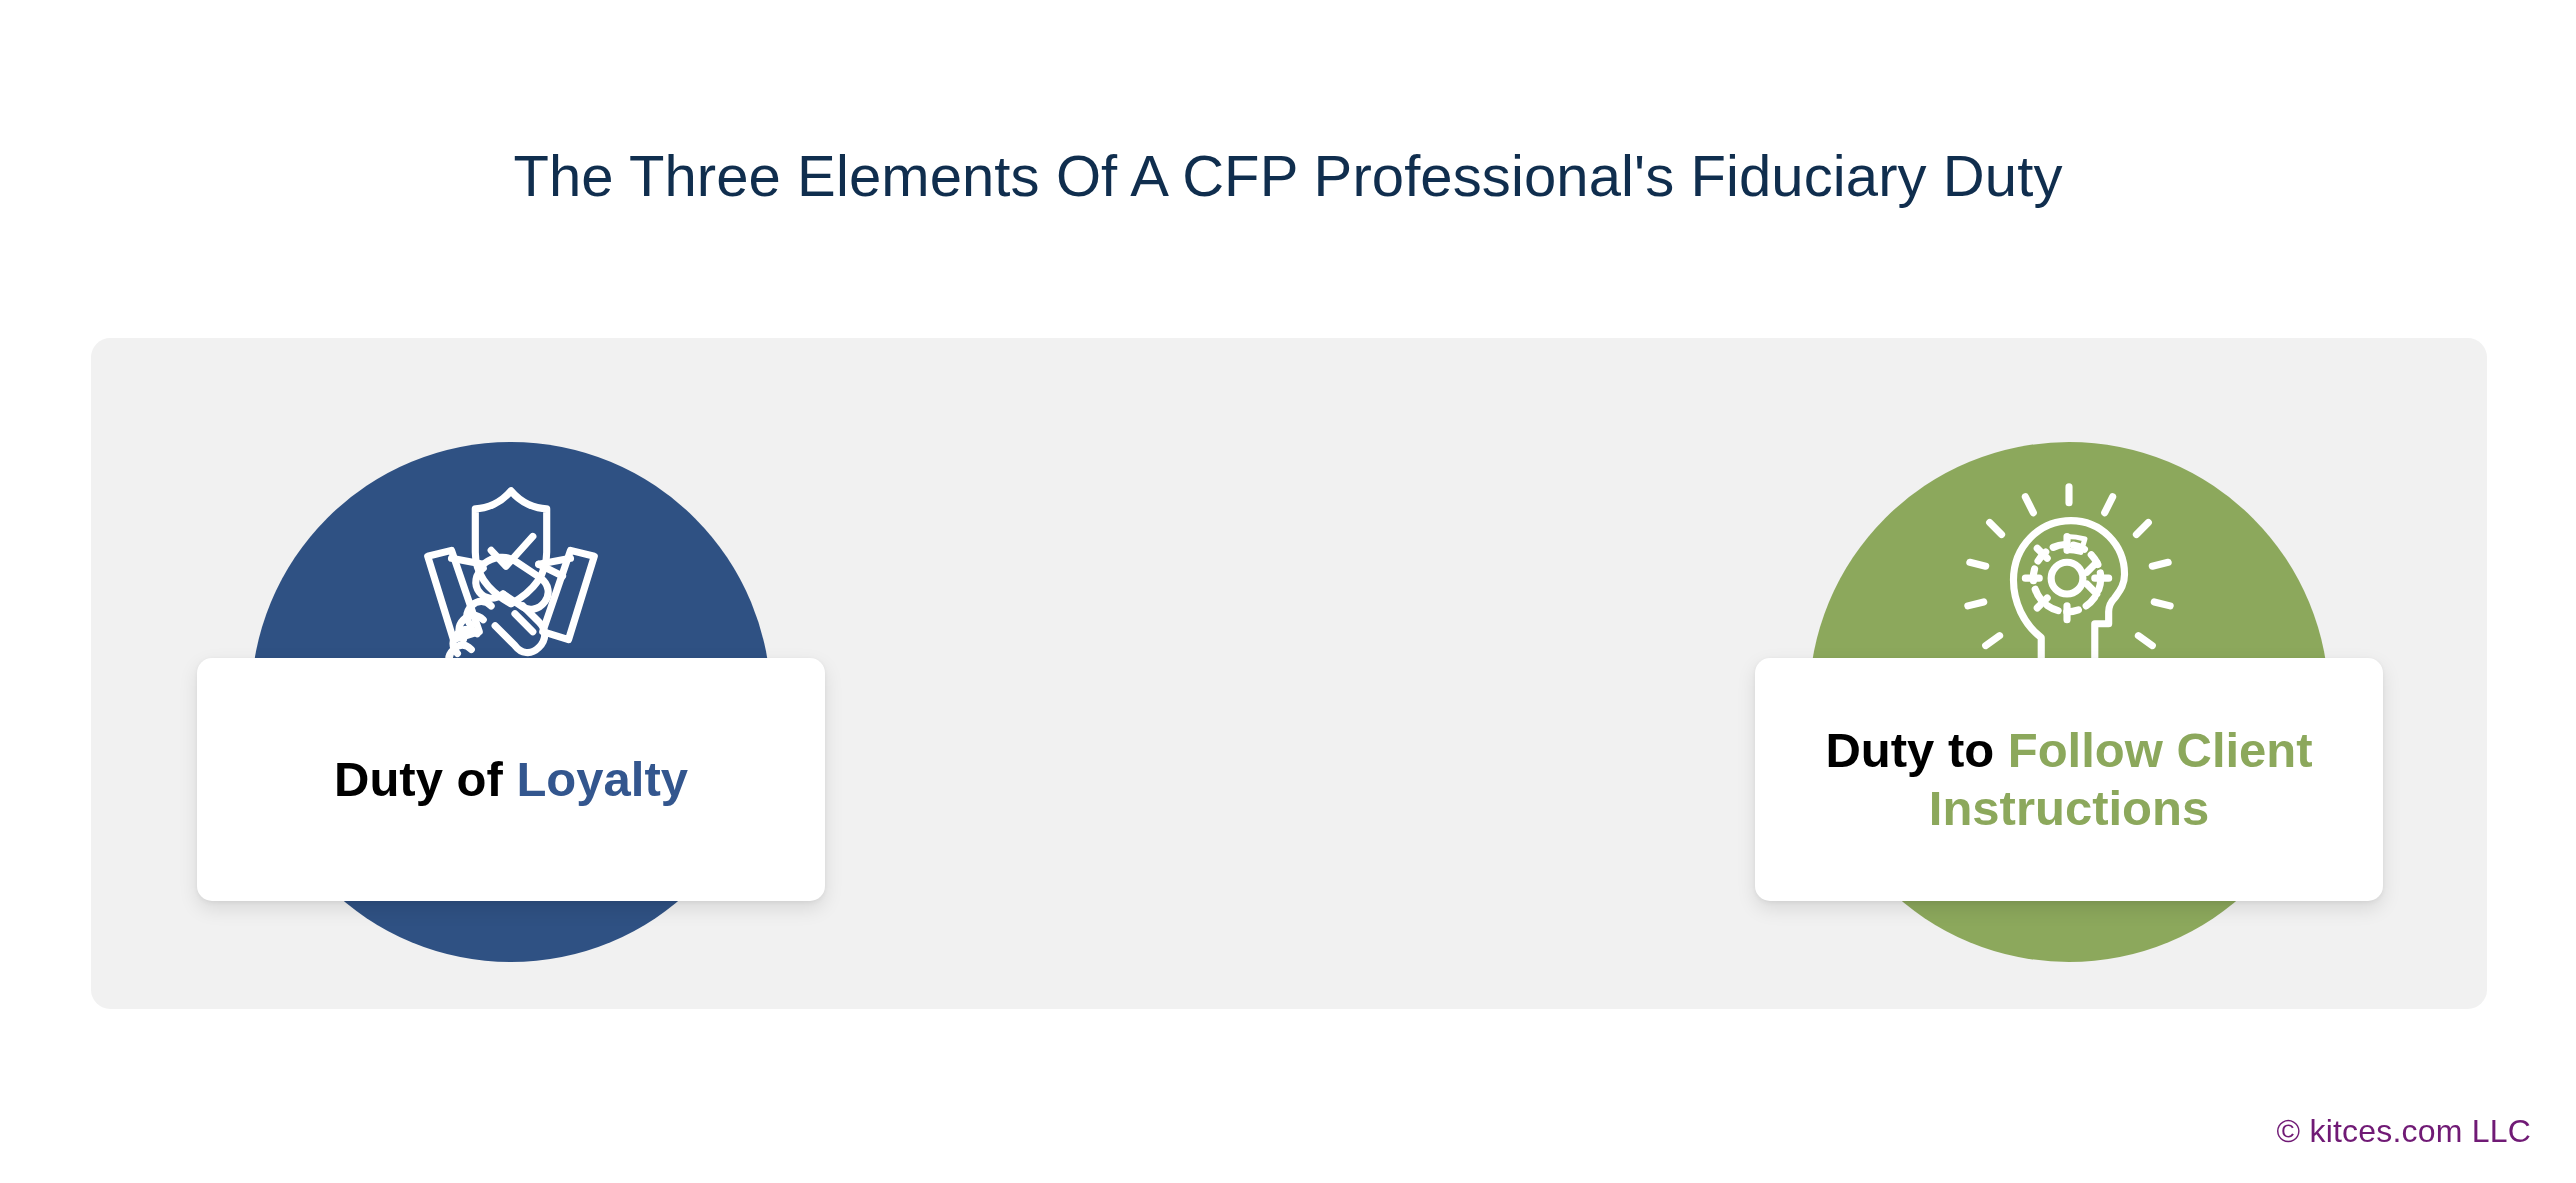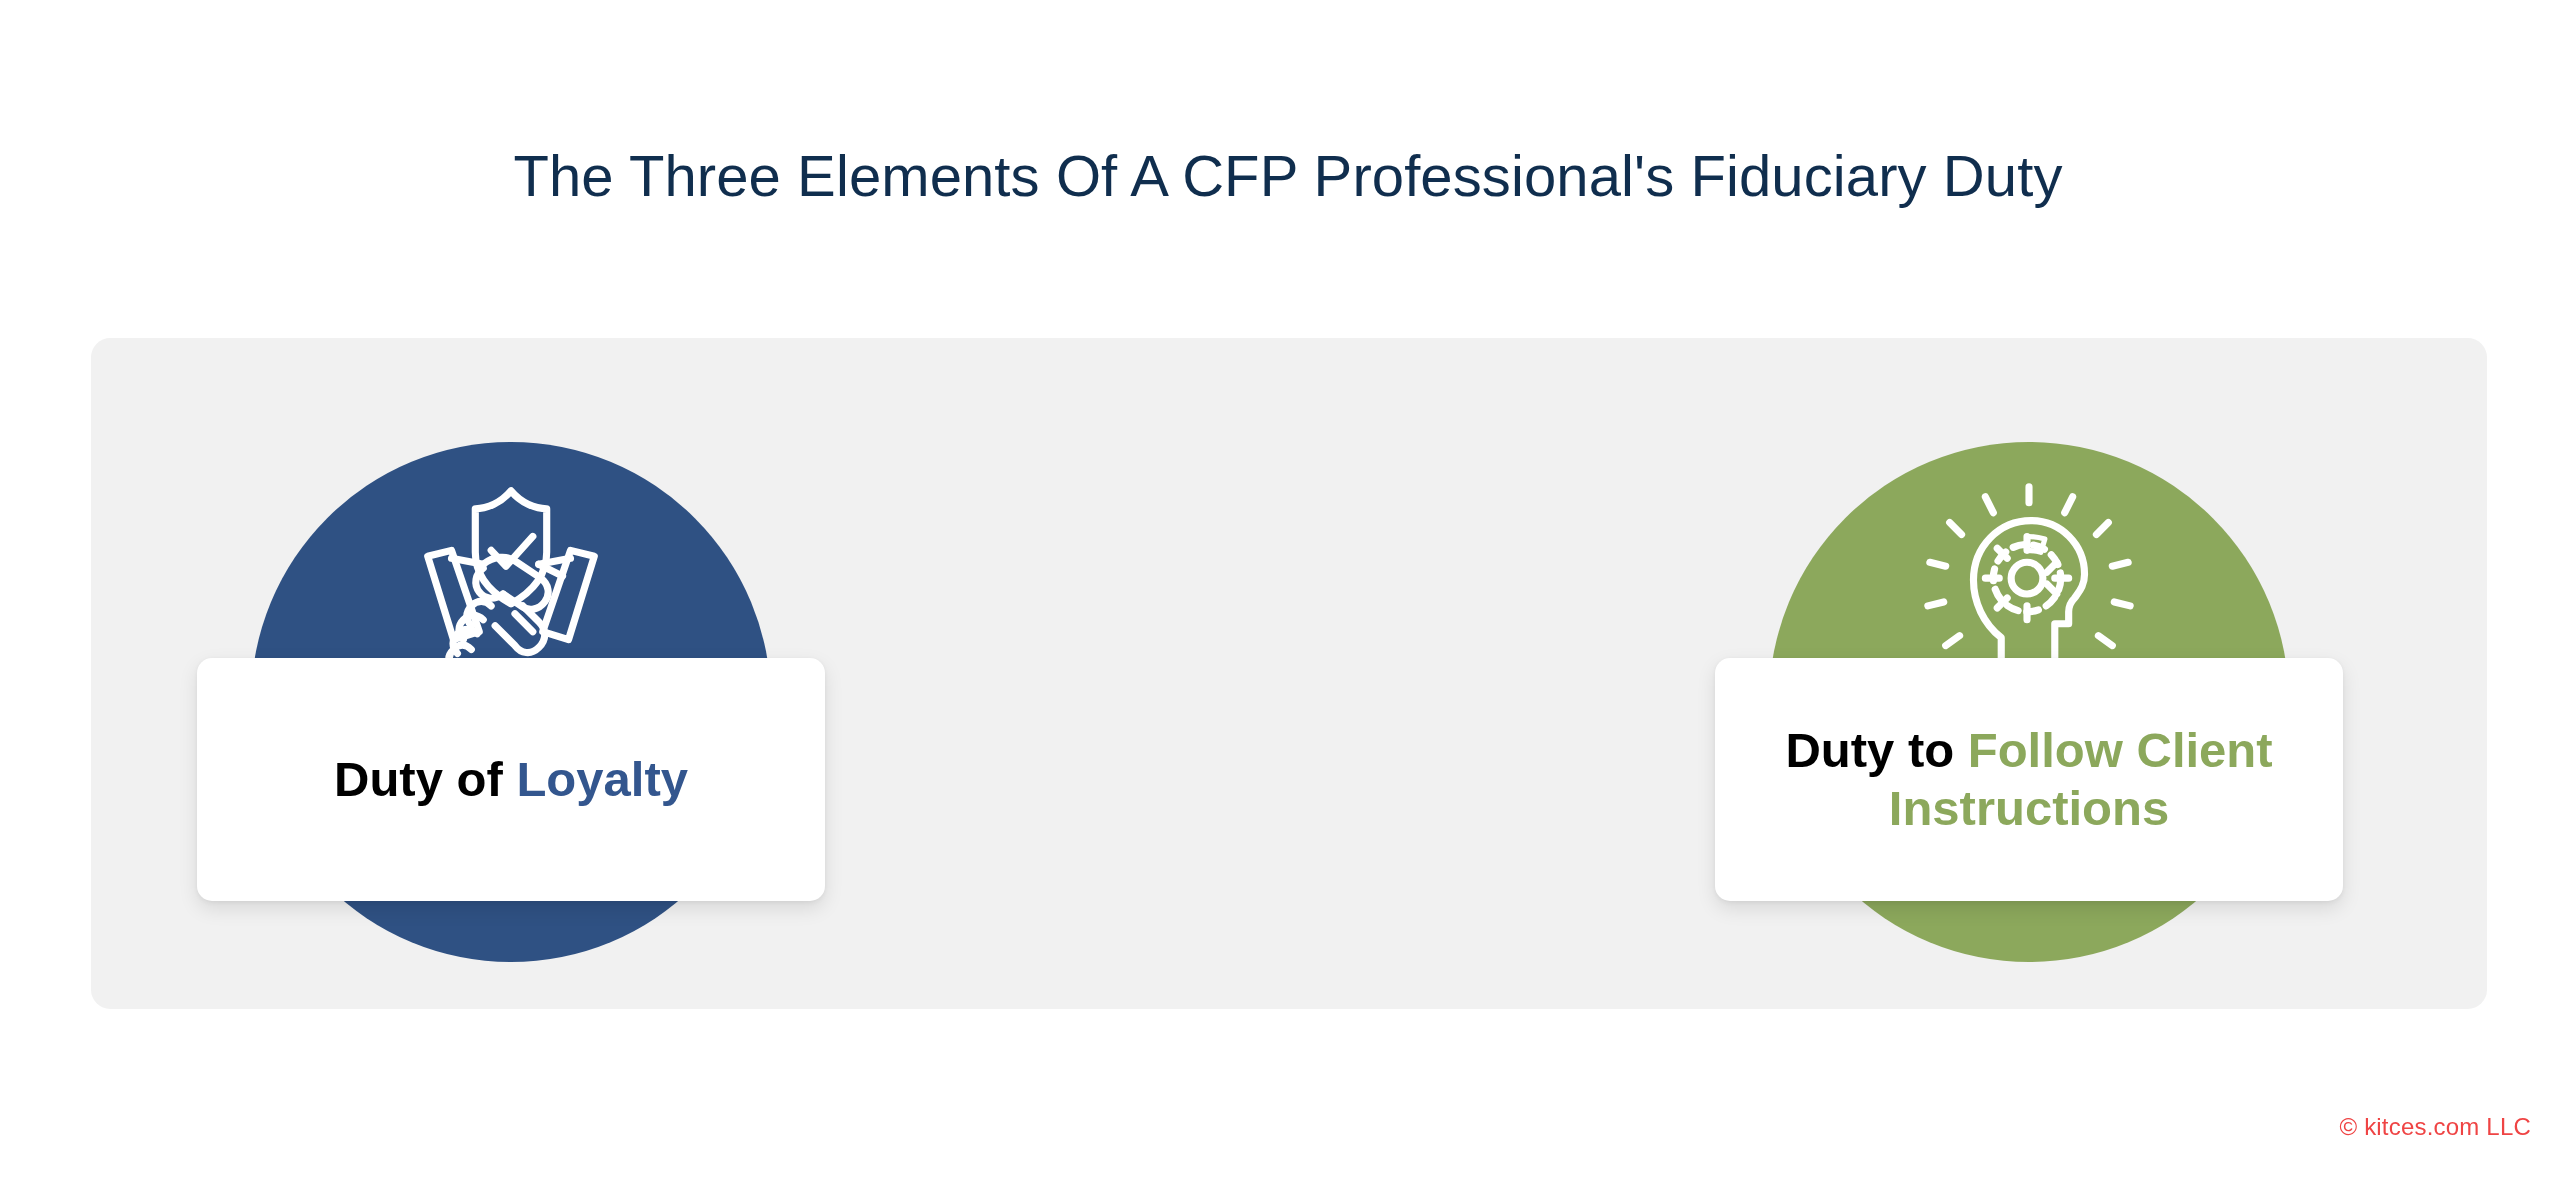--- a/index.html
+++ b/index.html
@@ -51,21 +51,21 @@
     height: 857px;
   }
   .col {
     position: absolute;
     top: 0;
     width: 628px;
     height: 671px;
   }
   .col-0 { left: 106px; }
   .col-1 { left: 887px; }
-  .col-2 { left: 1624px; }
+  .col-2 { left: 1664px; }
 
   
   .circle {
     position: absolute;
     top: 104px;
     left: 50%;
     margin-left: -260px;
     width: 520px;
     height: 520px;
     border-radius: 50%;
@@ -114,22 +114,22 @@
   }
   .card-label .accent-loyalty { color: #33568E; }
   .card-label .accent-care    { color: #709CD4; }
   .card-label .accent-follow  { color: #8CA85C; }
 
   
   .footer {
     position: absolute;
     right: 45px;
     top: 1113px;
-    font-size: 24px;
-    color: #ef4444;
+    font-size: 32px;
+    color: #701a75;
     font-weight: 400;
     letter-spacing: 0.2px;
   }
 </style>
 </head>
 <body>
 
 <div class="page-title">The Three Elements Of A CFP Professional's Fiduciary Duty</div>
 
 <div class="panel"></div>

